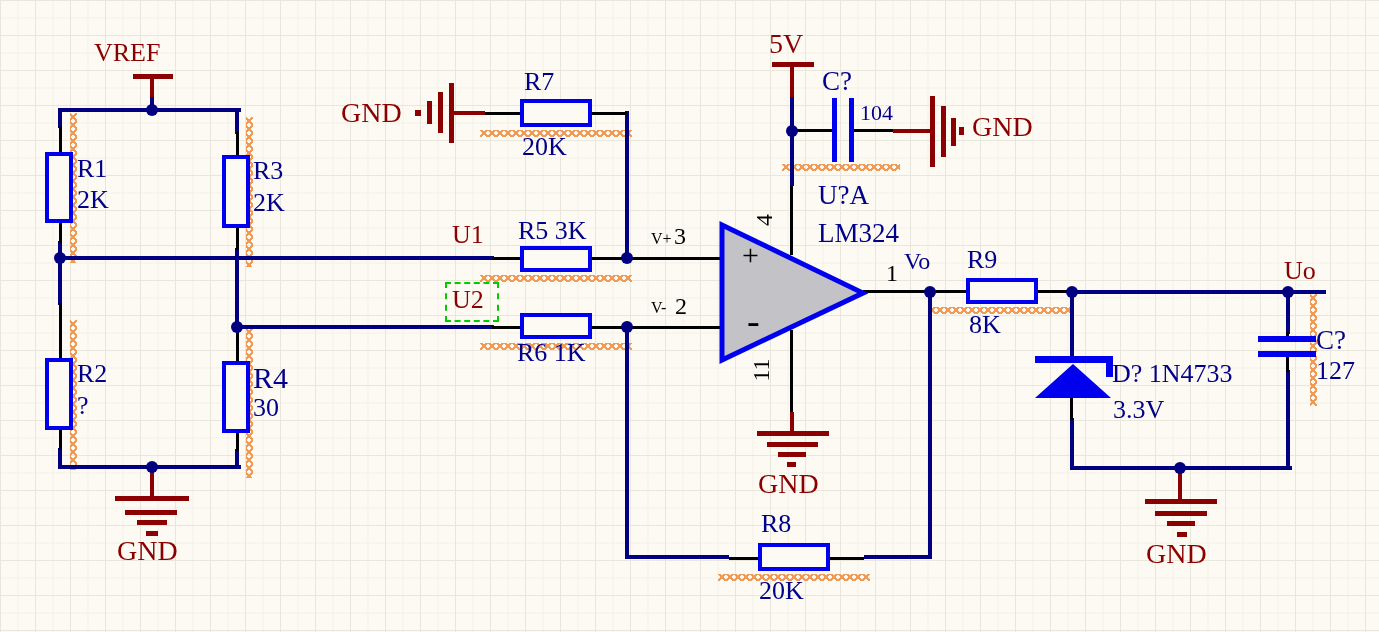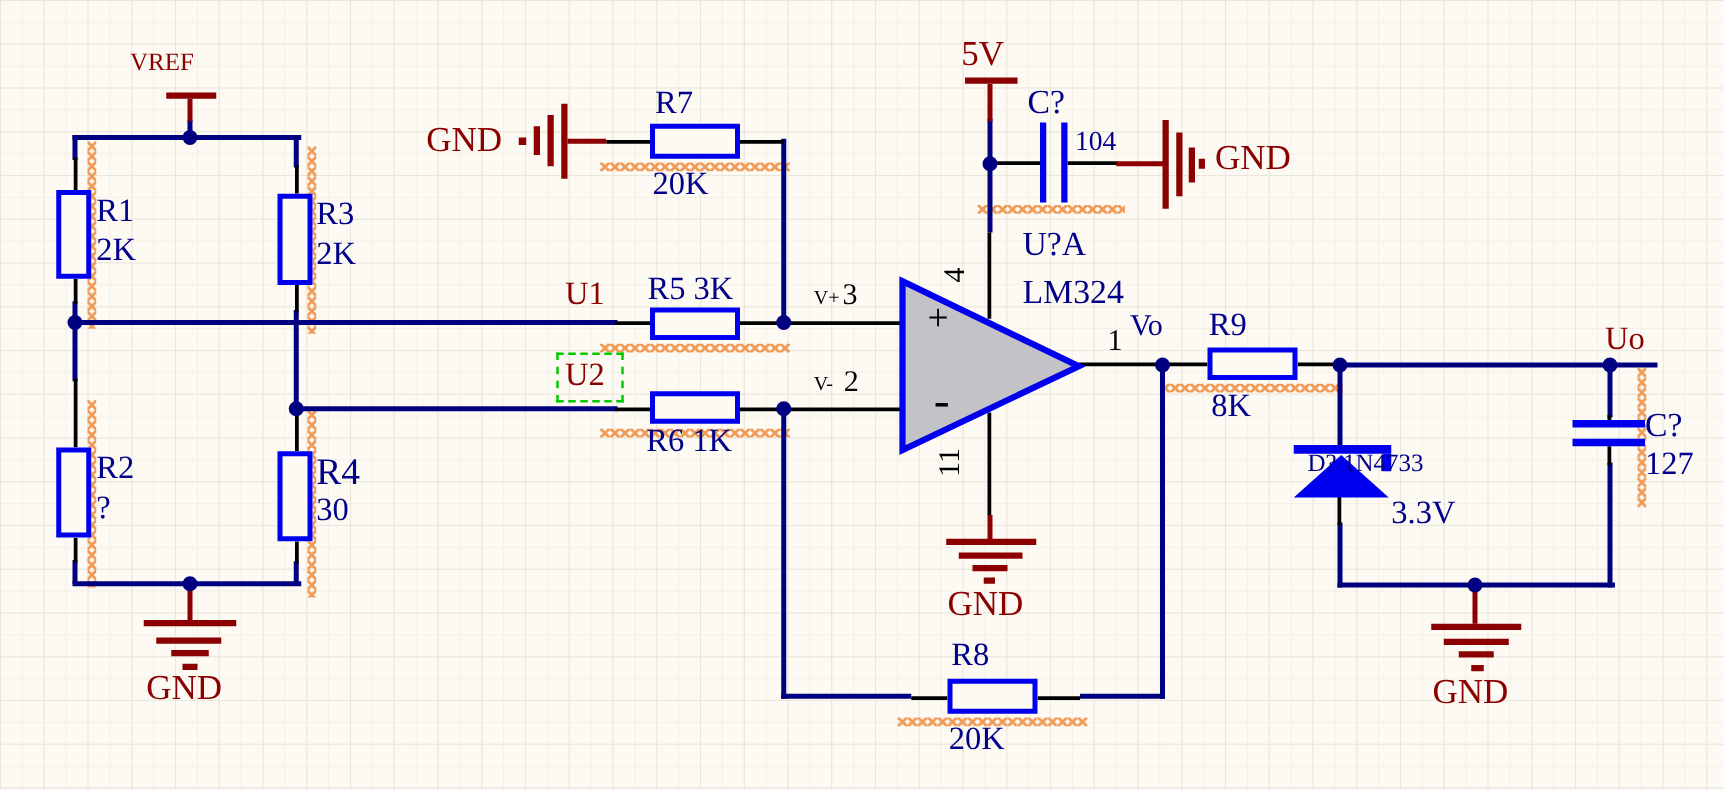--- a/index.html
+++ b/index.html
@@ -104,21 +104,21 @@
   <div class="p" style="left:1070px;top:396px;width:3px;height:24px"></div>
   <div class="p" style="left:794px;top:129px;width:38px;height:3px"></div>
   <div class="p" style="left:854px;top:129px;width:40px;height:3px"></div>
   <div class="p" style="left:1286px;top:332px;width:3px;height:6px"></div>
   <div class="p" style="left:1286px;top:357px;width:3px;height:15px"></div>
   <div class="p" style="left:729px;top:557px;width:29px;height:3px"></div>
   <div class="p" style="left:830px;top:557px;width:34px;height:3px"></div>
 
   <div class="m" style="left:133px;top:74px;width:40px;height:5px"></div>
   <div class="m" style="left:150px;top:79px;width:4px;height:18px"></div>
-  <div class="t maroon" style="left:104px;top:40px;font-size:20px">VREF</div>
+  <div class="t maroon" style="left:94px;top:40px;font-size:26px">VREF</div>
 
   <div class="m" style="left:772px;top:62px;width:42px;height:5px"></div>
   <div class="m" style="left:790px;top:67px;width:4px;height:30px"></div>
   <div class="t maroon" style="left:769px;top:30px;font-size:28px">5V</div>
 
   <div class="m" style="left:150px;top:467px;width:4px;height:31px"></div>
   <div class="m" style="left:115px;top:496px;width:74px;height:5px"></div>
   <div class="m" style="left:125px;top:510px;width:52px;height:5px"></div>
   <div class="m" style="left:137px;top:520px;width:30px;height:5px"></div>
   <div class="m" style="left:146px;top:531px;width:12px;height:5px"></div>
@@ -204,21 +204,21 @@
   <div class="t navy" style="left:518px;top:218px;font-size:26px">R5 3K</div>
   <div class="t navy" style="left:517px;top:340px;font-size:26px">R6 1K</div>
   <div class="t navy" style="left:761px;top:511px;font-size:26px">R8</div>
   <div class="t navy" style="left:759px;top:578px;font-size:26px">20K</div>
   <div class="t navy" style="left:967px;top:247px;font-size:26px">R9</div>
   <div class="t navy" style="left:969px;top:312px;font-size:26px">8K</div>
   <div class="t navy" style="left:822px;top:68px;font-size:27px">C?</div>
   <div class="t navy" style="left:860px;top:102px;font-size:22px">104</div>
   <div class="t navy" style="left:1316px;top:327px;font-size:27px">C?</div>
   <div class="t navy" style="left:1316px;top:358px;font-size:26px">127</div>
-  <div class="t navy" style="left:1046px;top:361px;font-size:20px">D? 1N4733</div>
+  <div class="t navy" style="left:1112px;top:361px;font-size:26px">D? 1N4733</div>
   <div class="t navy" style="left:1113px;top:397px;font-size:26px">3.3V</div>
   <div class="t navy" style="left:818px;top:182px;font-size:27px">U?A</div>
   <div class="t navy" style="left:818px;top:220px;font-size:27px">LM324</div>
 
   <div class="t maroon" style="left:452px;top:222px;font-size:26px">U1</div>
   <div class="t maroon" style="left:452px;top:287px;font-size:26px">U2</div>
   <div class="selbox" style="left:445px;top:282px;width:50px;height:36px"></div>
   <div class="t navy" style="left:904px;top:249px;font-size:24px">Vo</div>
   <div class="t maroon" style="left:1284px;top:258px;font-size:26px">Uo</div>
 

